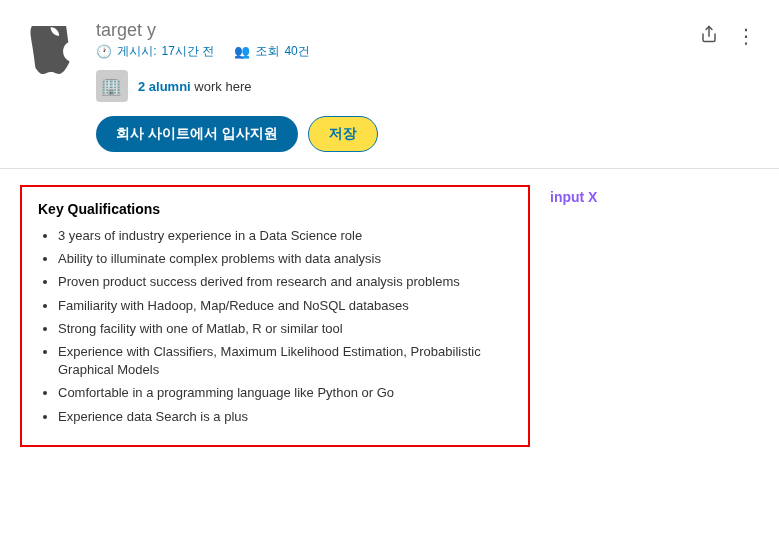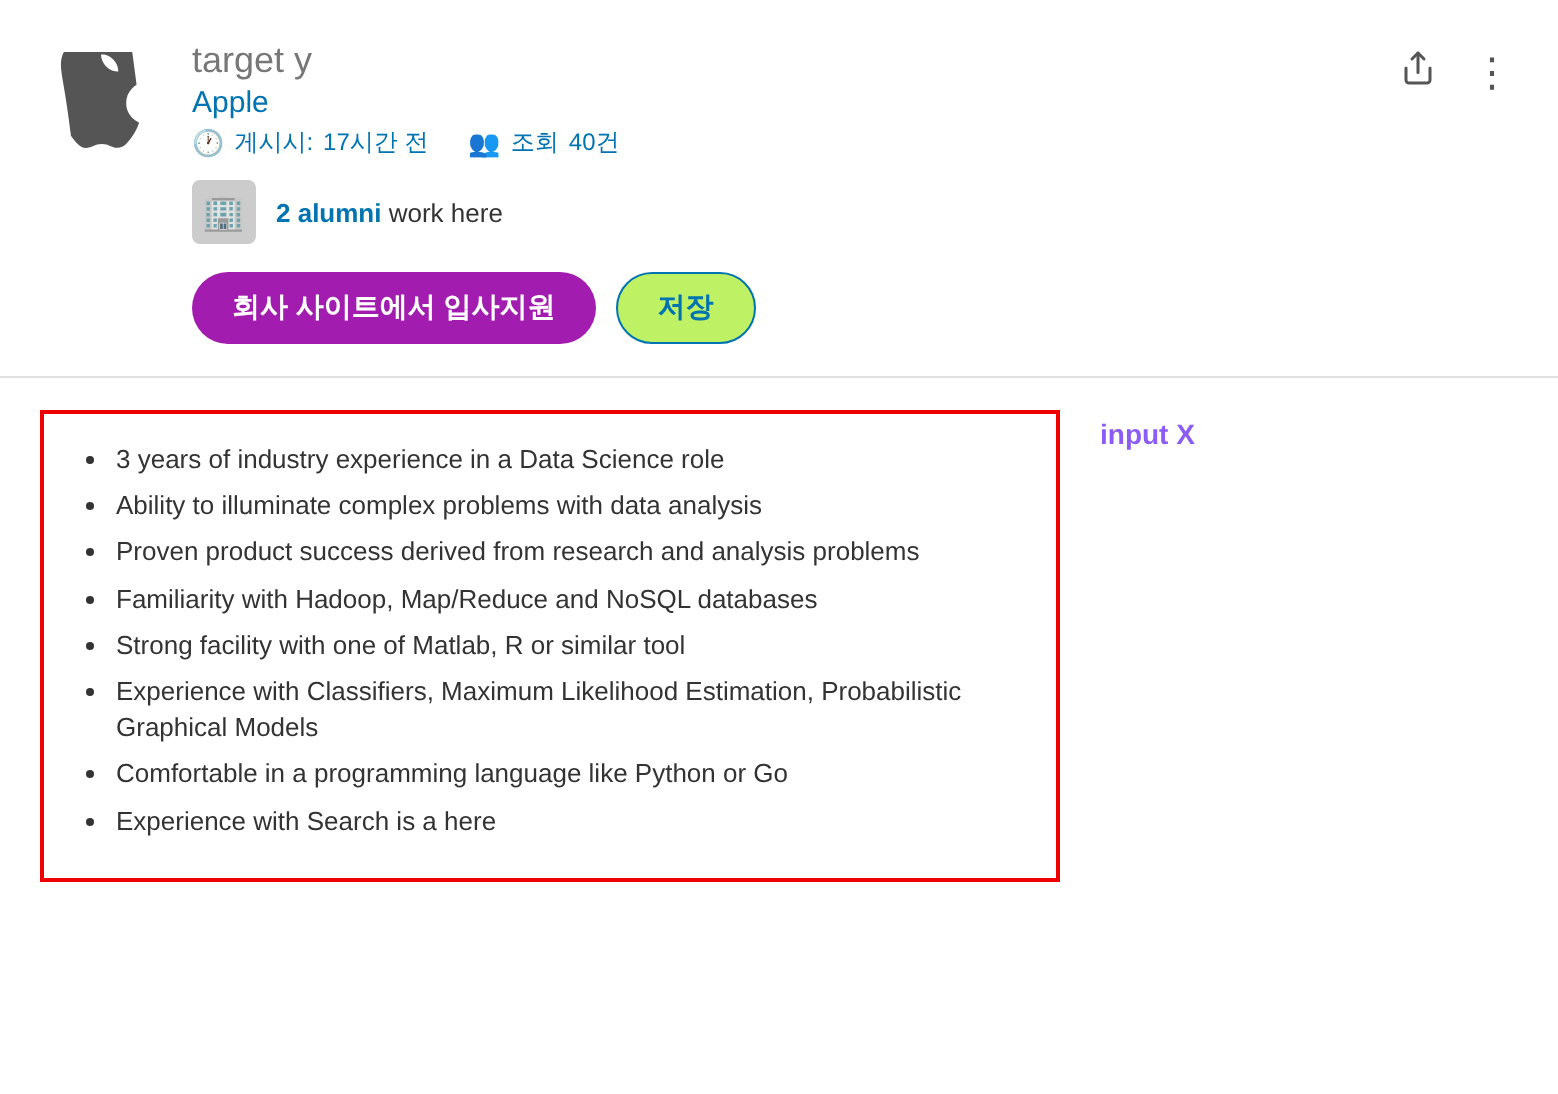--- a/index.html
+++ b/index.html
@@ -125,32 +125,32 @@
       color: #0073b1;
     }
 
     .action-row {
       display: flex;
       align-items: center;
       gap: 10px;
     }
 
     .btn-apply {
-      background: #a21caf;
+      background: #0369a1;
       color: #fff;
       border: none;
       border-radius: 20px;
       padding: 9px 20px;
       font-size: 14px;
       font-weight: 600;
       cursor: pointer;
     }
 
     .btn-save {
-      background: #bef264;
+      background: #fde047;
       color: #0073b1;
       border: 1.5px solid #0073b1;
       border-radius: 20px;
       padding: 8px 20px;
       font-size: 14px;
       font-weight: 600;
       cursor: pointer;
     }
 
     .header-actions {
@@ -220,21 +220,20 @@
 
       <svg viewBox="0 0 814 1000" fill="#555" xmlns="http://www.w3.org/2000/svg">
         <path d="M788.1 340.9c-5.8 4.5-108.2 62.2-108.2 190.5 0 148.4 130.3 200.9 134.2 202.2-.6 3.2-20.7 71.9-68.7 141.9-42.8 61.6-87.5 123.1-155.5 123.1s-85.5-39.5-164-39.5c-76 0-103.7 40.8-165.9 40.8s-105-57.8-155.5-127.4C46 376.7 0 248.7 0 126.8c0-68.5 23.6-131.4 66.3-179.4 40.8-45.2 107.8-74 172.6-74 63.8 0 117.2 43.2 158.1 43.2 38.9 0 101.6-46.9 170.1-46.9 27.4 0 109.6 2.5 168.7 75.5zM554.1 88.4c-28.4-36-74.5-63.1-119.3-63.1-5.8 0-11.6.6-17.4 1.3 1.3 44.5 19.7 88.4 48.7 119.9 27.4 30.2 72.5 56.6 116.7 56.6 5.2 0 10.3-.6 15.4-1.9-1.9-42.5-18.6-86.4-44.1-112.8z"></path>
       </svg>
     </div>
 
     <div class="job-info">
       <div class="job-title-row">
         <span class="target-y">target y</span>
       </div>
-      <div class="company-name">Apple</div>
       <div class="meta-row">
         <div class="meta-item">
           <span class="meta-icon">🕐</span>
           <span>게시시:</span>
           <span>17시간 전</span>
         </div>
         <div class="meta-item">
           <span class="meta-icon">👥</span>
           <span>조회</span>
           <span>40건</span>
@@ -262,25 +261,26 @@
       </svg>
     </button>
     <button class="icon-btn">
       <span style="font-size:20px; color:#555; letter-spacing:-1px">⋮</span>
     </button>
   </div>
 </div>
 
 <div class="content-section">
   <div class="qualifications-box">
+    <div class="qualifications-title">Key Qualifications</div>
     <ul class="qualifications-list">
     <li>3 years of industry experience in a Data Science role</li>
         <li>Ability to illuminate complex problems with data analysis</li>
         <li>Proven product success derived from research and analysis problems</li>
         <li>Familiarity with Hadoop, Map/Reduce and NoSQL databases</li>
         <li>Strong facility with one of Matlab, R or similar tool</li>
         <li>Experience with Classifiers, Maximum Likelihood Estimation, Probabilistic Graphical Models</li>
         <li>Comfortable in a programming language like Python or Go</li>
-        <li>Experience with Search is a here</li>
+        <li>Experience data Search is a plus</li>
       </ul>
   </div>
   <div class="input-x-label">input X</div>
 </div>
 
 </body></html>

